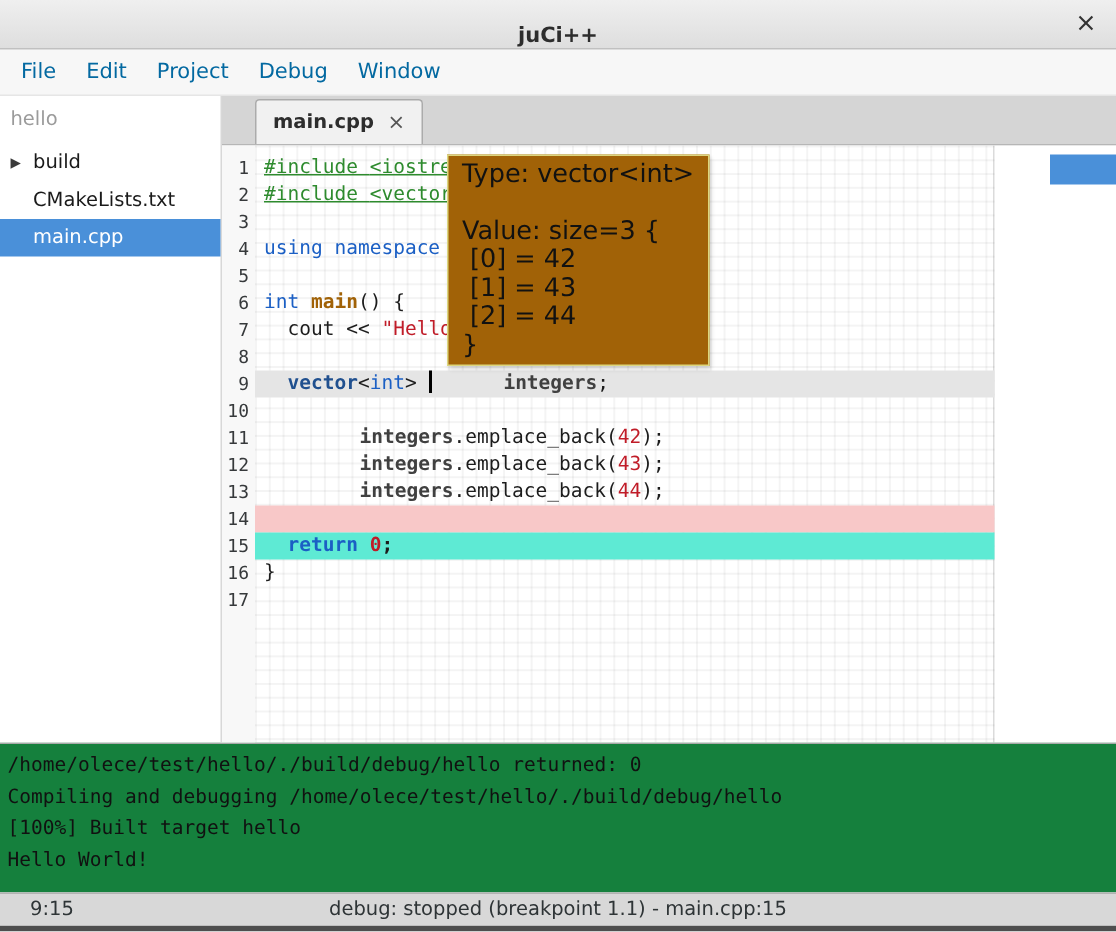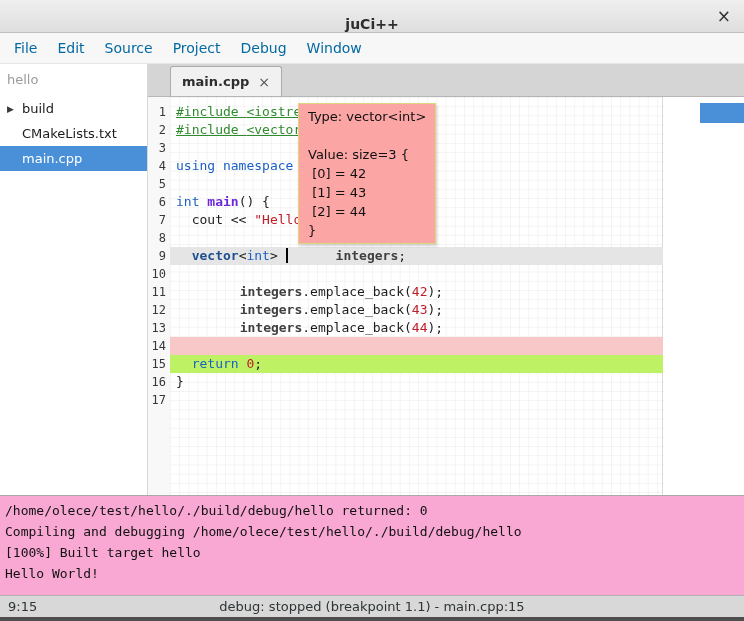--- a/index.html
+++ b/index.html
@@ -35,57 +35,56 @@
               font-family:"DejaVu Sans Mono","Liberation Mono",monospace;font-size:12px;color:#36393b;}
   .codearea{flex:1;position:relative;padding-top:6px;
             font-family:"DejaVu Sans Mono","Liberation Mono",monospace;font-size:13px;}
   .grid-layer{position:absolute;left:0;top:0;bottom:0;width:493px;
       background-image:linear-gradient(to right,rgba(0,0,0,0.045) 1px,transparent 1px),
                        linear-gradient(to bottom,rgba(0,0,0,0.045) 1px,transparent 1px);
       background-size:9.2px 9.2px;border-right:1px solid rgba(0,0,0,0.14);}
   .code-row{position:relative;height:18px;line-height:18px;white-space:pre;padding-left:6px;width:493px;}
   .code-row.current{background:#e5e5e5;}
   .code-row.breakpoint{background:#f8c8c8;}
-  .code-row.debugstop{background:#bef264;}
+  .code-row.debugstop{background:#5eead4;font-weight:bold;}
 
   .tk-pp{color:#2e8b2e;text-decoration:underline;}
   .tk-kw{color:#1b5fc4;}
   .tk-ty{color:#20508f;font-weight:bold;}
   .tk-var{color:#404040;font-weight:bold;margin-left:48px;}
-  .tk-fn{color:#6d28d9;font-weight:bold;}
+  .tk-fn{color:#a16207;font-weight:bold;}
   .tk-str{color:#c01c28;}
   .tk-num{color:#c01c28;}
   .tk-pl{color:#1c1c1c;}
   .tk-caret{display:inline-block;width:0;height:15px;border-left:2px solid #000;vertical-align:-3px;}
 
   .scroll-indicator{position:absolute;top:6px;right:0;width:44px;height:20px;background:#4a90d9;}
 
-  .debug-tooltip{position:absolute;left:150px;top:39px;z-index:20;background:#fca5a5;border:1px solid #dcd67e;
-      box-shadow:1px 2px 3px rgba(0,0,0,0.18);padding:3px 9px;font-size:13px;line-height:19px;white-space:pre;color:#111;}
+  .debug-tooltip{position:absolute;left:150px;top:39px;z-index:20;background:#a16207;border:1px solid #dcd67e;
+      box-shadow:1px 2px 3px rgba(0,0,0,0.18);padding:3px 9px;font-size:17px;line-height:19px;white-space:pre;color:#111;}
 
-  .output{height:100px;background:#f9a8d4;border-top:1px solid #a9a9a9;padding:4px 5px;
+  .output{height:100px;background:#15803d;border-top:1px solid #a9a9a9;padding:4px 5px;
       font-family:"DejaVu Sans Mono","Liberation Mono",monospace;font-size:13px;line-height:21px;color:#111;overflow:hidden;}
 
-  .statusbar{height:22px;background:#d8d8d8;border-top:1px solid #b2b2b2;position:relative;display:flex;align-items:center;}
+  .statusbar{height:22px;background:#d8d8d8;border-top:1px solid #b2b2b2;position:relative;display:flex;align-items:center;padding-left:12px;}
   .status-cursor{padding-left:8px;font-size:13px;z-index:2;}
   .status-debug{position:absolute;left:0;right:0;text-align:center;font-size:13px;}
   .bottom-edge{height:4px;background:#4e4e4e;}
 </style>
 </head>
 <body>
 
 <div class="titlebar">
   <div class="window-title">juCi++</div>
   <div class="close-btn">×</div>
 </div>
 
 <div class="menubar">
     <div class="menu-item">File</div>
     <div class="menu-item">Edit</div>
-    <div class="menu-item">Source</div>
     <div class="menu-item">Project</div>
     <div class="menu-item">Debug</div>
     <div class="menu-item">Window</div>
   </div>
 
 <div class="main">
   <div class="sidebar">
     <div class="project-label">hello</div>
     <div class="tree">
         <div class="tree-item">

